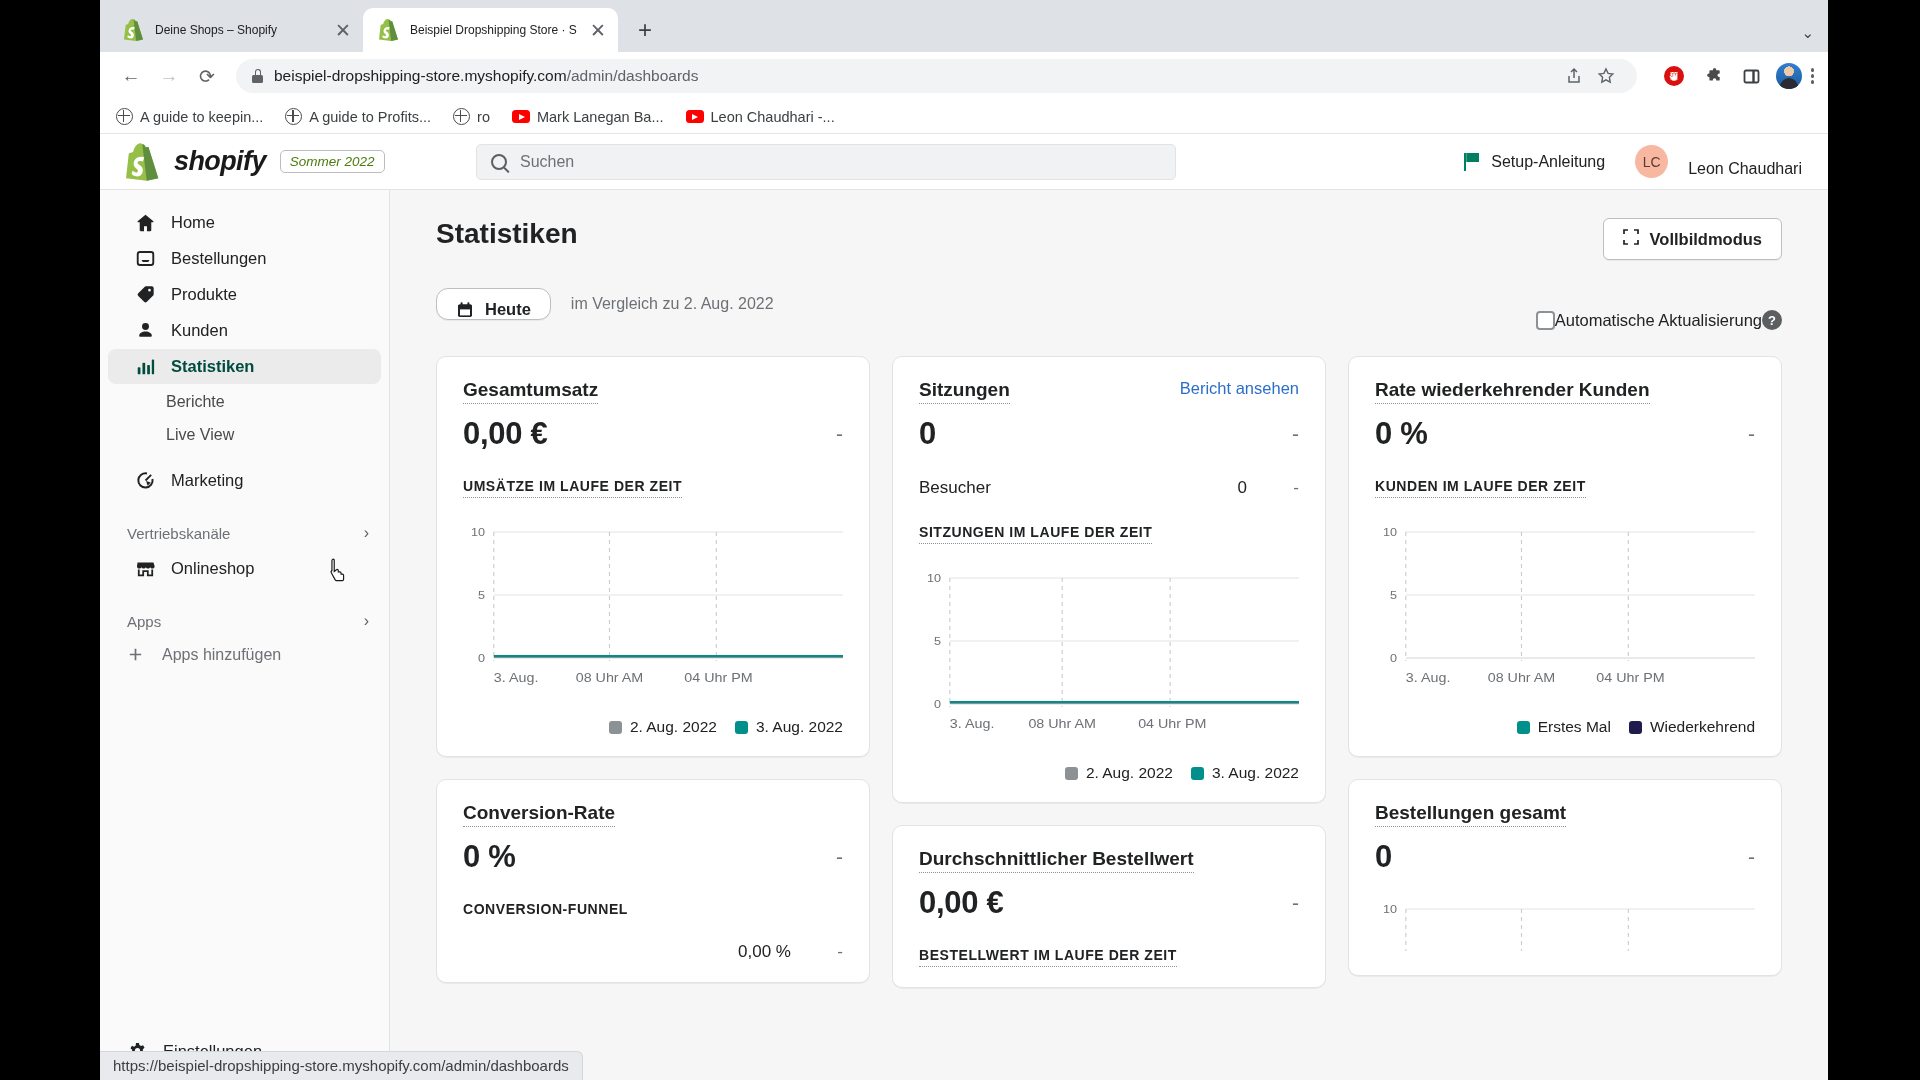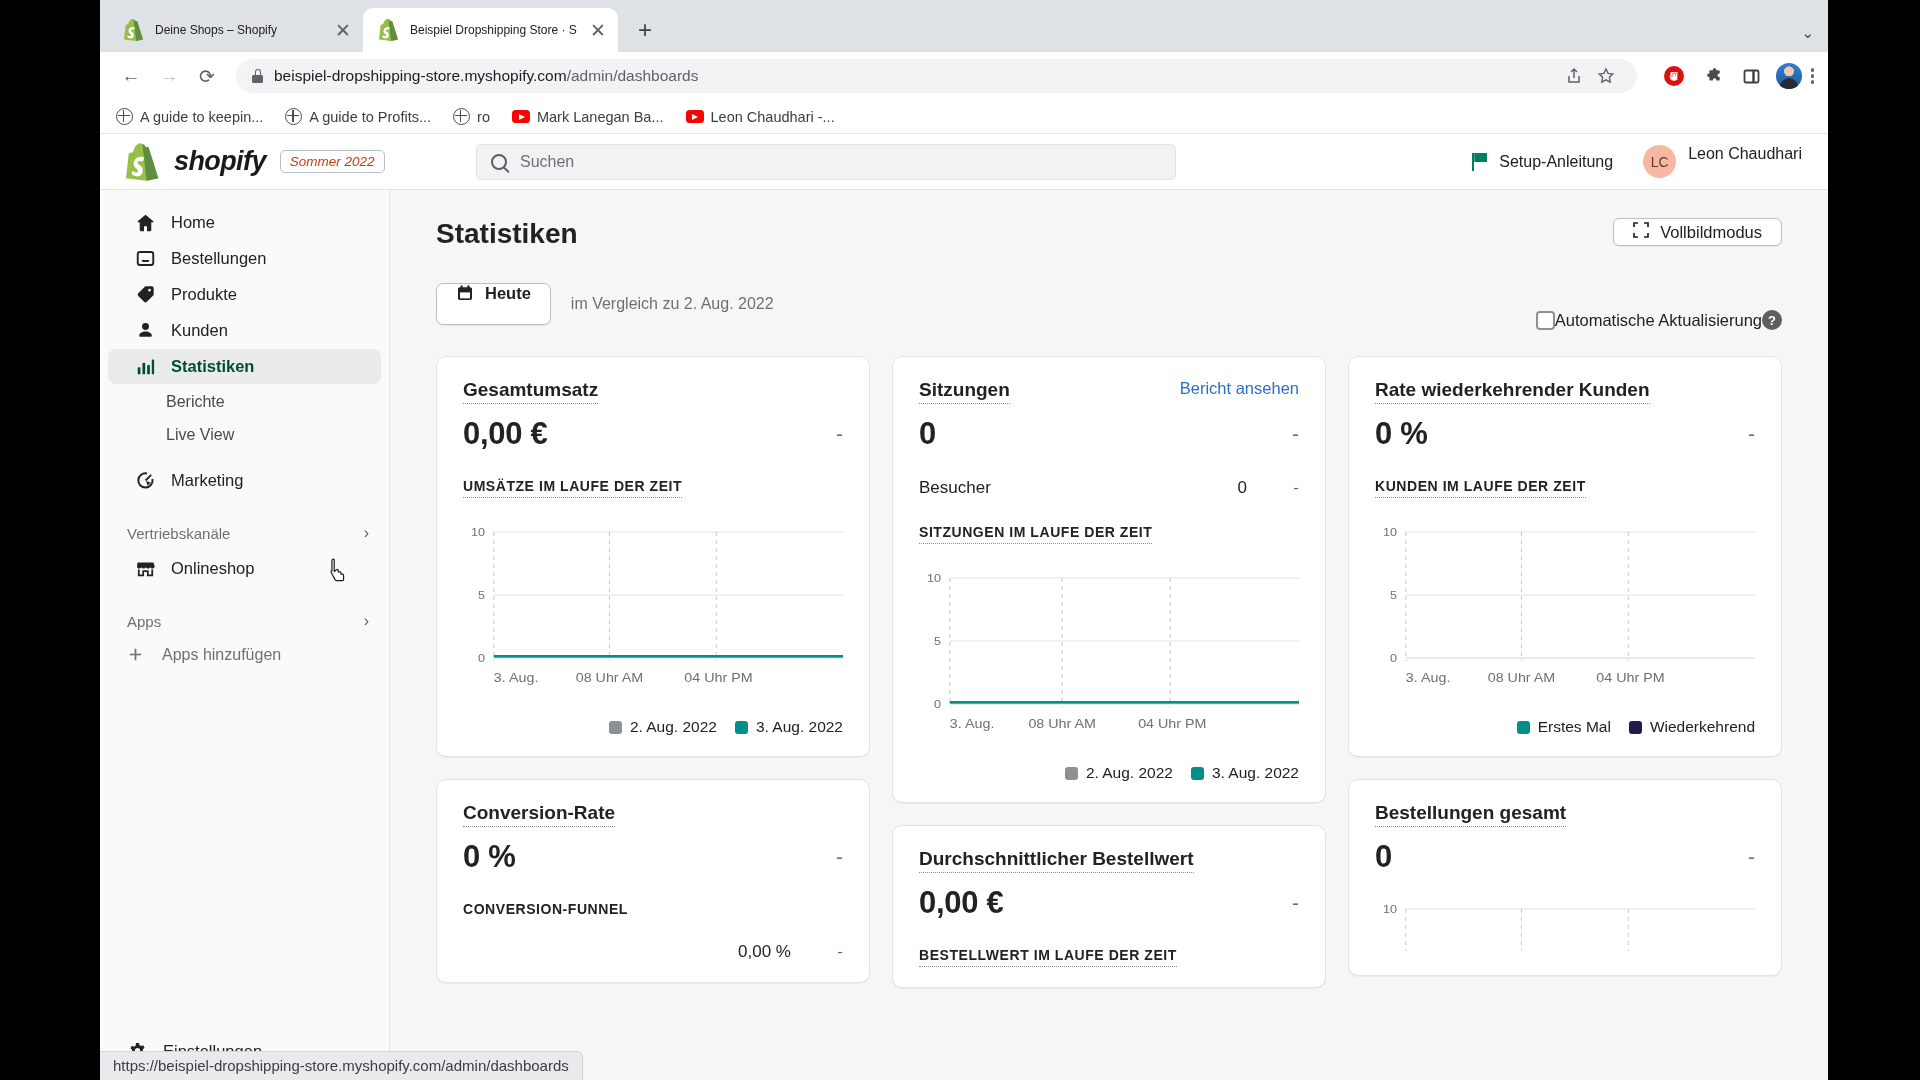--- a/index.html
+++ b/index.html
@@ -108,36 +108,36 @@
   .app { position: relative; height: calc(1080px - 52px - 48px - 34px); background: #f6f6f7; overflow: hidden; }
   .topbar {
     height: 56px; background: #ffffff; display: flex; align-items: center;
     padding: 0 26px; border-bottom: 1px solid #e1e3e5; position: relative; z-index: 3;
   }
   .logo-wrap { display: flex; align-items: center; gap: 14px; width: 290px; }
   .shopify-mark { width: 34px; height: 38px; position: relative; flex-shrink: 0; }
   .shopify-word { font-family: Liberation Sans, sans-serif; font-weight: bold; font-size: 27px; letter-spacing: -0.6px; color: #1a1a1a; font-style: italic; }
   .badge {
     border: 1px solid #babec3; border-radius: 5px; padding: 3px 9px;
-    font-size: 13.5px; color: #c2410c; font-style: italic; white-space: nowrap;
+    font-size: 13.5px; color: #4d7c0f; font-style: italic; white-space: nowrap;
   }
   .searchbar {
     width: 700px; height: 36px; background: #f1f2f3; border: 1px solid #e1e3e5;
     border-radius: 5px; display: flex; align-items: center; gap: 13px; padding: 0 14px;
     margin-left: 60px; cursor: text;
   }
   .search-gl { width: 16px; height: 16px; border: 2px solid #5c5f62; border-radius: 50%; position: relative; flex-shrink:0; }
   .search-gl::after { content:""; position:absolute; right:-5px; bottom:-3px; width:7px; height:2px; background:#5c5f62; transform: rotate(45deg); border-radius:1px; }
   .search-ph { font-size: 16px; color: #6d7175; }
   .top-right { margin-left: auto; display: flex; align-items: center; gap: 30px; }
   .setup-link { display: flex; align-items: center; gap: 11px; font-size: 16px; color: #202223; cursor: pointer; }
   .flag { width: 16px; height: 18px; position: relative; flex-shrink: 0; }
   .flag::before { content:""; position:absolute; left:0; top:0; width:2px; height:18px; background:#008060; }
   .flag::after { content:""; position:absolute; left:2px; top:0.5px; width:13px; height:9px; background:#008060; clip-path: polygon(0 0,100% 0,100% 100%,0 100%,0 100%); }
-  .user-chip { display: flex; align-items: flex-start; gap: 12px; cursor: pointer; }
+  .user-chip { display: flex; align-items: flex-end; gap: 20px; cursor: pointer; }
   .user-avatar {
     width: 33px; height: 33px; border-radius: 50%; background: #f8b7a0;
     display: flex; align-items: center; justify-content: center;
     font-size: 14px; color: #5c3b2e; font-weight: 500;
   }
   .user-name { font-size: 16px; color: #202223; }
 
   .body-row { display: flex; height: calc(100% - 56px); }
 
   
@@ -173,40 +173,40 @@
   .ic { width: 21px; height: 21px; flex-shrink: 0; display:block; }
 
   
   .cursor { position: absolute; left: 228px; top: 368px; width: 22px; height: 24px; z-index: 20; pointer-events: none; }
 
   
   .main { flex: 1; overflow: hidden; padding: 28px 46px 0 46px; position: relative; }
   .page-title { font-size: 28px; font-weight: bold; color: #202223; }
   .ctrl-row { display: flex; align-items: center; margin-top: 28px; }
   .date-btn {
-    display: flex; align-items: flex-start; gap: 11px; height: 42px; padding: 0 19px;
-    background: #fff; border: 1px solid #babfc3; border-radius: 7px;
+    display: flex; align-items: flex-end; gap: 11px; height: 32px; padding: 0 19px;
+    background: #fff; border: 1px solid #babfc3; border-radius: 12px;
     font-size: 16.5px; font-weight: 600; color: #202223; cursor: pointer;
     box-shadow: 0 1px 0 rgba(0,0,0,.05);
   }
   .cal { width: 18px; height: 18px; position: relative; flex-shrink: 0; }
   .compare-text { font-size: 16px; color: #6d7175; margin-left: 20px; }
   .ctrl-right { margin-left: auto; display: flex; align-items: center; gap: 0; margin-top: 32px; }
   .chk { width: 19px; height: 19px; border: 2px solid #8c9196; border-radius: 4px; background:#fff; cursor: pointer; }
   .chk-label { font-size: 16.5px; color: #202223; }
   .help-circle {
     width: 20px; height: 20px; border-radius: 50%; background: #5c5f62; color: #fff;
     font-size: 13px; font-weight: bold; display: flex; align-items: center; justify-content: center;
     cursor: pointer;
   }
   .fullscreen-btn {
     position: absolute; right: 46px; top: 28px;
-    display: flex; align-items: center; gap: 11px; height: 28px; padding: 0 19px;
+    display: flex; align-items: center; gap: 11px; height: 42px; padding: 0 19px;
     background: #fff; border: 1px solid #babfc3; border-radius: 6px;
-    font-size: 16.5px; font-weight: 400; color: #202223; cursor: pointer;
+    font-size: 16.5px; font-weight: 700; color: #202223; cursor: pointer;
     box-shadow: 0 1px 0 rgba(0,0,0,.05);
   }
 
   
   .grid {
     margin-top: 26px; display: grid; grid-template-columns: repeat(3, 1fr);
     gap: 22px; align-items: start;
   }
   .col { display: flex; flex-direction: column; gap: 22px; }
   .col.mid { padding-top: 0; }

